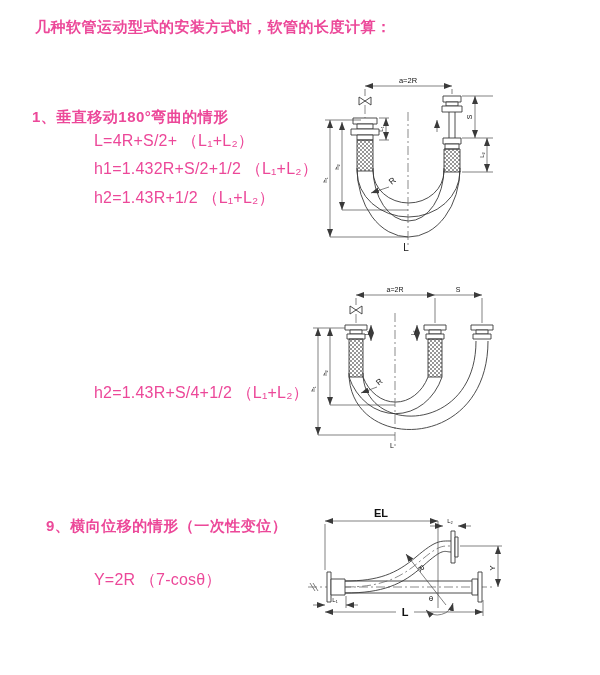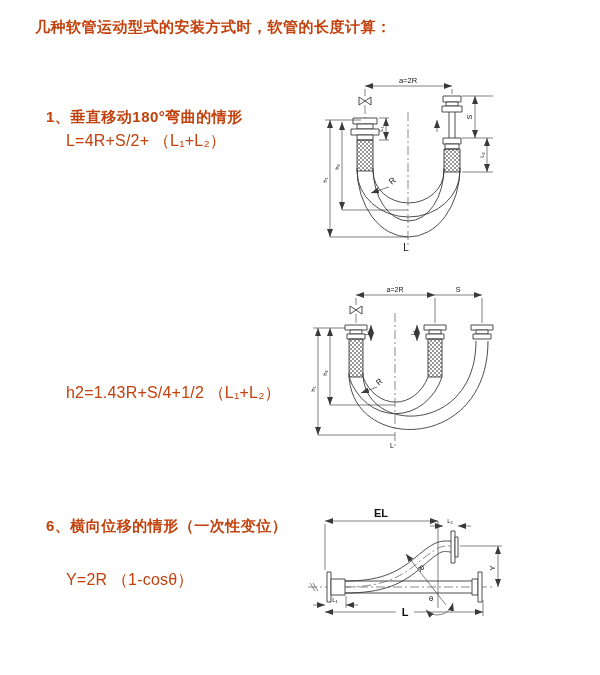--- a/index.html
+++ b/index.html
@@ -1,42 +1,44 @@
 <!DOCTYPE html>
 <html><head>
 <meta charset="utf-8">
 <style>
   html,body{margin:0;padding:0;background:#fff;}
   .page{position:relative;width:600px;height:675px;background:#ffffff;overflow:hidden;
-        font-family:"Liberation Sans","DejaVu Sans",sans-serif;color:#c2410c;}
+        font-family:"Liberation Sans","DejaVu Sans",sans-serif;color:#ec4899;}
   .title{position:absolute;left:35px;top:18px;font-size:15px;font-weight:bold;letter-spacing:.5px;}
   .sec-h{position:absolute;font-size:15px;font-weight:bold;letter-spacing:.5px;}
-  .formula{position:absolute;font-size:16px;letter-spacing:.2px;}
+  .formula{position:absolute;font-size:16px;letter-spacing:.2px;margin-left:28px;}
   svg{position:absolute;overflow:visible;}
   svg line,svg path,svg rect,svg polyline{vector-effect:non-scaling-stroke;}
   .ln{stroke:#3a3a3a;stroke-width:.9;fill:none;}
   .thin{stroke:#4a4a4a;stroke-width:.7;fill:none;}
   .cl{stroke:#5a5a5a;stroke-width:.7;fill:none;stroke-dasharray:9 3 2 3;}
   .fit{fill:#ffffff;stroke:#3a3a3a;stroke-width:.9;}
   .lbl{fill:#111;font-family:"Liberation Sans","DejaVu Sans",sans-serif;}
 </style>
 </head>
 <body>
 
 <div class="page">
 
   <div class="title">几种软管运动型式的安装方式时，软管的长度计算：</div>
 
-  <div class="sec-h" style="left:46px;top:108px">1、垂直移动180°弯曲的情形</div>
+  <div class="sec-h" style="left:32px;top:108px">1、垂直移动180°弯曲的情形</div>
   <div class="formula" style="left:66px;top:131px">L=4R+S/2+ （L₁+L₂）</div>
+  <div class="formula" style="left:66px;top:159px">h1=1.432R+S/2+1/2 （L₁+L₂）</div>
+  <div class="formula" style="left:66px;top:188px">h2=1.43R+1/2 （L₁+L₂）</div>
 
   <div class="formula" style="left:66px;top:383px">h2=1.43R+S/4+1/2 （L₁+L₂）</div>
 
-  <div class="sec-h" style="left:46px;top:517px">6、横向位移的情形（一次性变位）</div>
-  <div class="formula" style="left:66px;top:570px">Y=2R （1-cosθ）</div>
+  <div class="sec-h" style="left:46px;top:517px">9、横向位移的情形（一次性变位）</div>
+  <div class="formula" style="left:66px;top:570px">Y=2R （7-cosθ）</div>
 
   <svg style="left:305px;top:70px" width="290" height="195" viewBox="0 0 290 195">
     <defs>
       <marker id="ar1" markerWidth="9" markerHeight="8" refX="8" refY="3" orient="auto-start-reverse" markerUnits="userSpaceOnUse">
         <path d="M0,0 L8,3 L0,6 z" fill="#3a3a3a"></path>
       </marker>
       <pattern id="hatch1" width="4" height="4" patternUnits="userSpaceOnUse">
         <path d="M0,0 L4,4 M4,0 L0,4" stroke="#6a6a6a" stroke-width="0.7"></path>
       </pattern>
     </defs>

